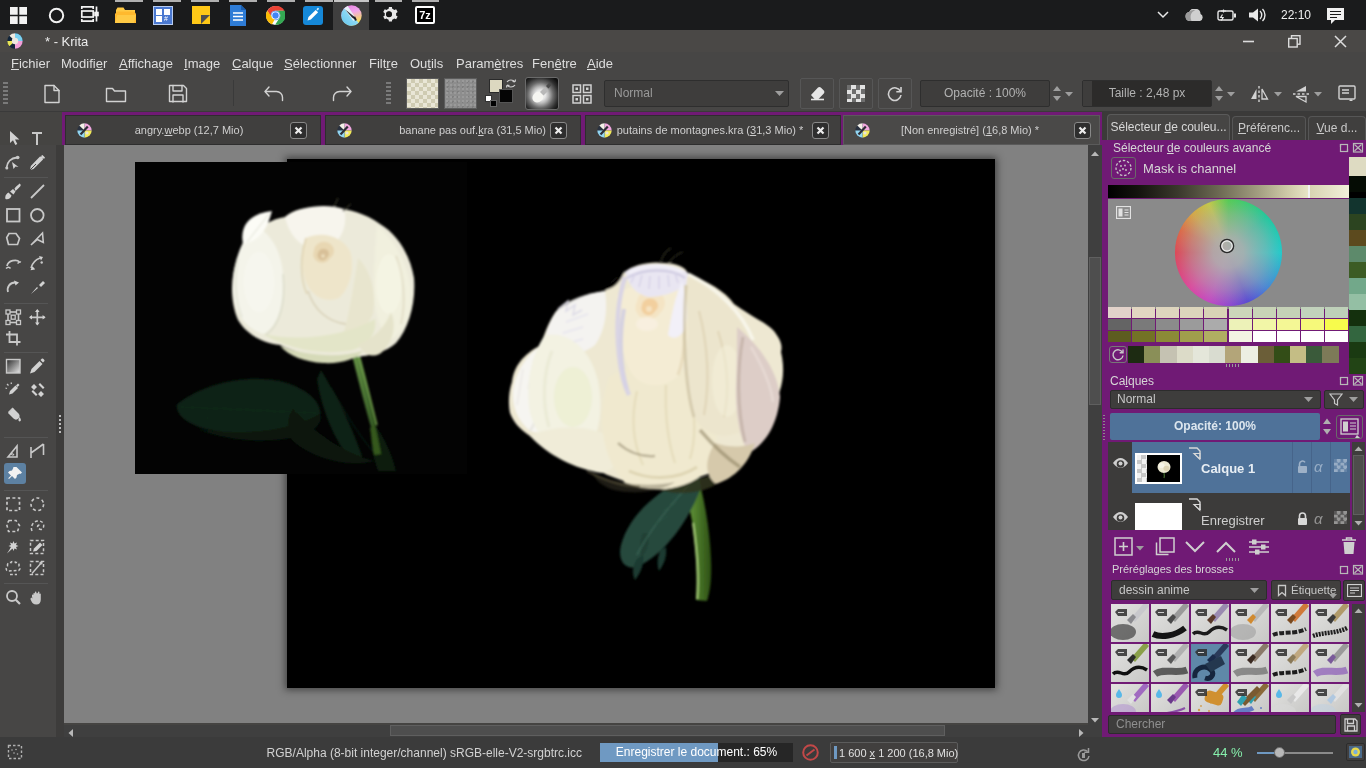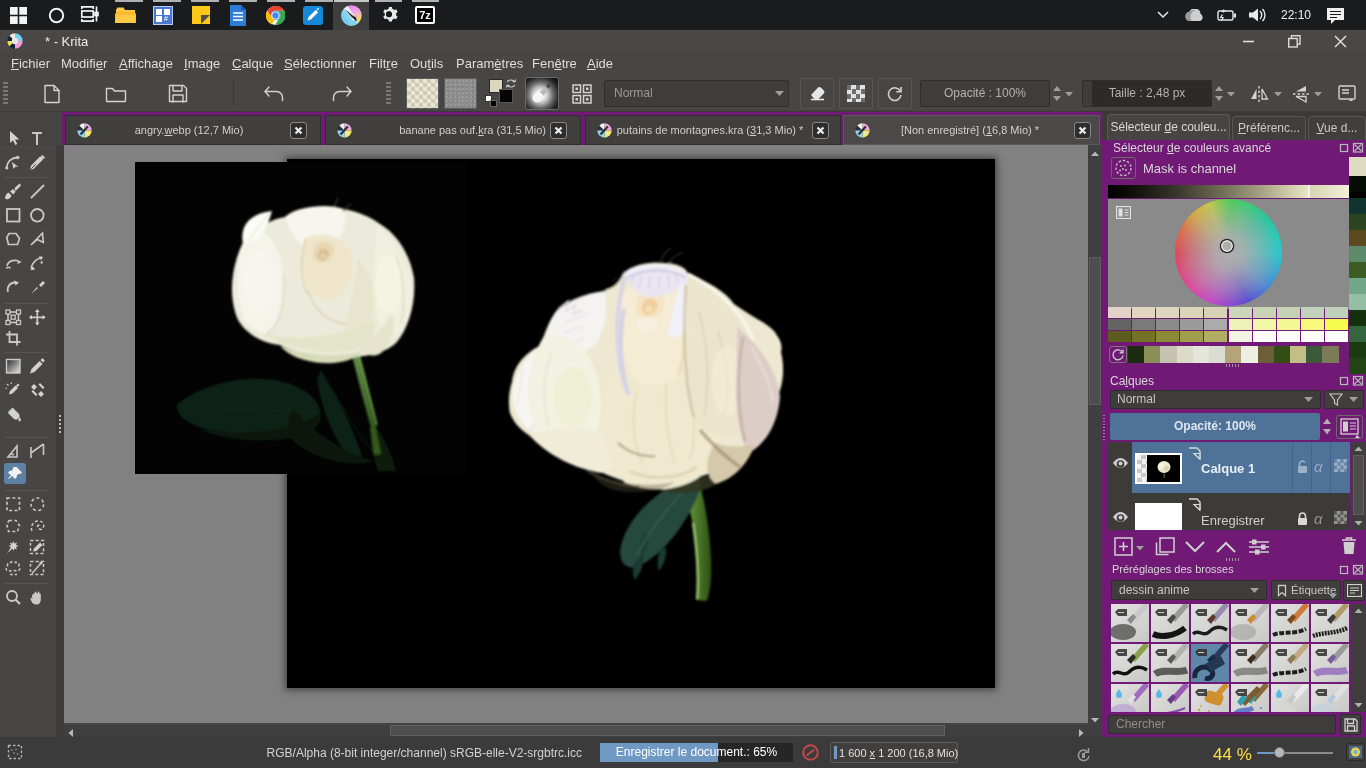--- a/index.html
+++ b/index.html
@@ -1200,21 +1200,21 @@
       </svg>
 <div class="abs" style="left:830px;top:5px;width:128px;height:21px;background:#413f3e;border:1px solid #5c5c5c;border-radius:2px">
 <div class="abs" style="left:3px;top:3px;width:3px;height:13px;background:#6f99c2"></div>
 <div class="abs" style="left:8px;top:3.5px;font-size:11px;color:#e0e0e0;white-space:nowrap">1 600 <u>x</u> 1 200 (16,8 Mio)</div>
 </div>
 <svg class="abs" style="left:1076px;top:11px" width="15" height="14">
         <path d="M11.5 3.5A5.3 5.3 0 1 0 13 8" fill="none" stroke="#9a9a9a" stroke-width="1.5"></path>
         <path d="M12.5 0v4.2H8.3" fill="none" stroke="#9a9a9a" stroke-width="1.5"></path>
         <path d="M6 5h3v5H6z" fill="#9a9a9a"></path>
       </svg>
-<div class="abs" style="left:1213px;top:8px;font-size:17px;color:#fde047">44 %</div>
+<div class="abs" style="left:1213px;top:8px;font-size:13px;color:#86efac">44 %</div>
 <div class="abs" style="left:1257px;top:15px;width:76px;height:2px;background:#8a8a8a"></div>
 <div class="abs" style="left:1257px;top:15px;width:22px;height:2px;background:#6f99c2"></div>
 <div class="abs" style="left:1274px;top:10px;width:11px;height:11px;border-radius:50%;background:#b8b8b8;border:1px solid #6a6a6a"></div>
 <div class="abs" style="left:1346px;top:6px;width:19px;height:18px;background:#413f3e;border:1px solid #2c2c2c;border-radius:2px">
         <svg style="position:absolute;left:2px;top:2px" width="13" height="12">
           <rect width="13" height="12" fill="#4a6a8a"></rect>
           <circle cx="6.5" cy="6" r="4.5" fill="#e8d84a"></circle>
           <circle cx="6.5" cy="6" r="2.2" fill="#7ab0d8"></circle>
         </svg>
       </div>

